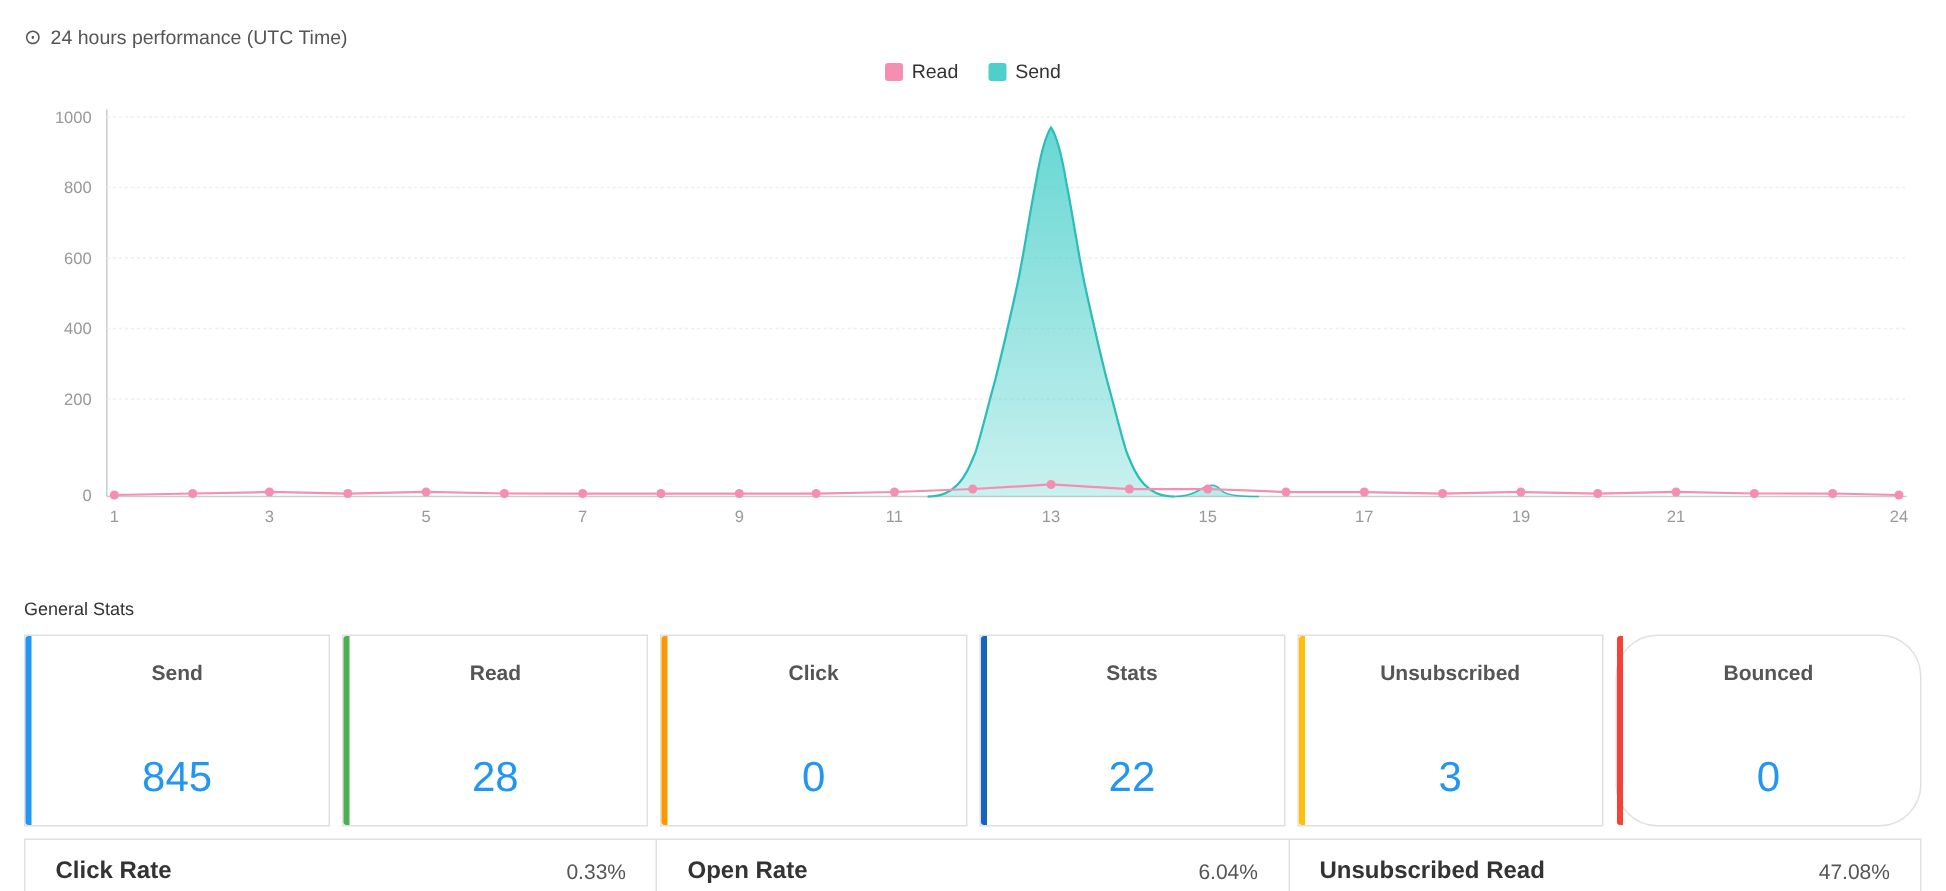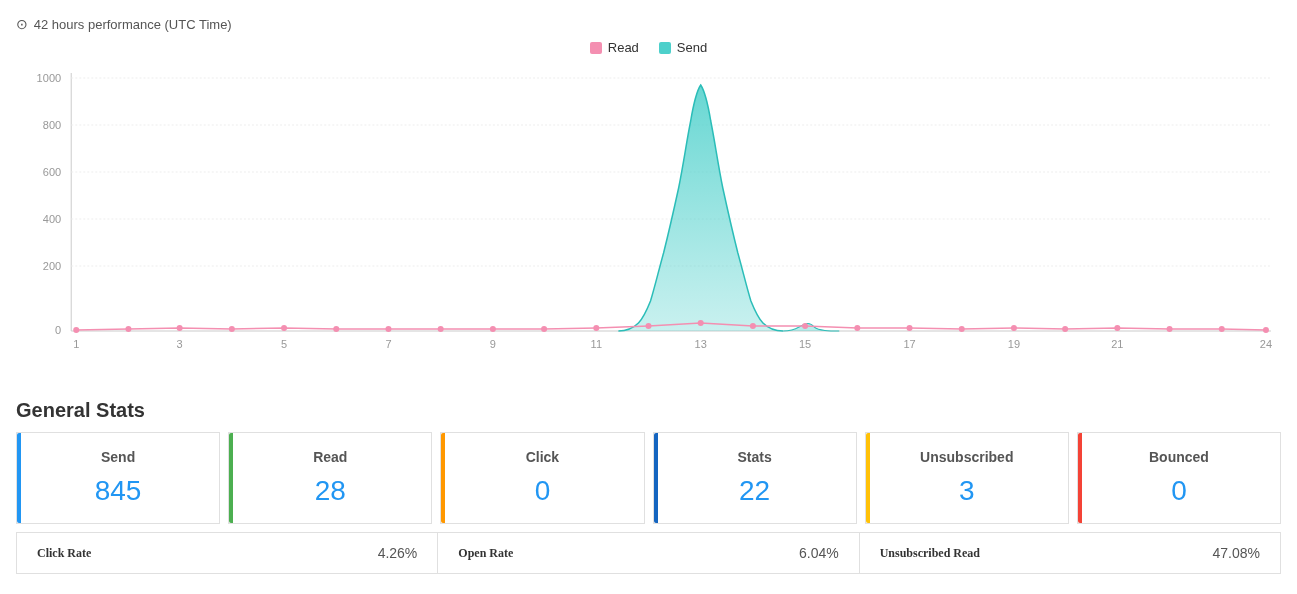--- a/index.html
+++ b/index.html
@@ -12,52 +12,52 @@
     .chart-area { position: relative; width: 100%; height: 320px; }
     
     .legend { display: flex; justify-content: center; gap: 20px; margin-bottom: 8px; font-size: 13px; }
     .legend-item { display: flex; align-items: center; gap: 6px; }
     .legend-dot { width: 12px; height: 12px; border-radius: 2px; }
     .legend-read { background: #f48fb1; }
     .legend-send { background: #4dd0cb; }
     
     svg.chart { width: 100%; height: 300px; }
     
-    .general-stats-title { font-weight: bold; font-size: 20px; margin: 16px 0 10px 0; }
+    .general-stats-title { font-weight: normal; font-size: 12px; margin: 16px 0 10px 0; }
     
     .stats-cards { display: flex; gap: 0; margin-bottom: 0; }
     .stat-card { flex: 1; border: 1px solid #e0e0e0; padding: 16px 20px; display: flex; flex-direction: column; align-items: center; gap: 10px; position: relative; margin-right: 8px; }
-    .stat-card:last-child { margin-right: 0; }
+    .stat-card:last-child { margin-right: 0; border-radius: 28px; }
     .stat-card-border { position: absolute; left: 0; top: 0; bottom: 0; width: 4px; border-radius: 2px 0 0 2px; }
     .border-blue { background: #2196F3; }
     .border-green { background: #4CAF50; }
     .border-orange { background: #FF9800; }
     .border-darkblue { background: #1565C0; }
     .border-gold { background: #FFC107; }
     .border-red { background: #f44336; }
     
     .stat-label { font-weight: bold; color: #555; font-size: 14px; }
-    .stat-value { color: #2196F3; font-size: 28px; font-weight: 400; }
+    .stat-value { color: #2196F3; font-size: 28px; font-weight: 400; margin-top: 36px; }
     
     .bottom-stats { display: flex; border: 1px solid #e0e0e0; margin-top: 8px; }
     .bottom-stat { flex: 1; padding: 12px 20px; display: flex; align-items: center; justify-content: space-between; border-right: 1px solid #e0e0e0; }
     .bottom-stat:last-child { border-right: none; }
-    .bottom-stat-label { font-weight: bold; color: #333; font-size: 12px; font-family: Liberation Serif, serif; }
+    .bottom-stat-label { font-weight: bold; color: #333; font-size: 16px; }
     .bottom-stat-value { color: #555; font-size: 14px; }
     
     .clock-icon { font-size: 14px; }
   </style>
 </head>
 <body>
 
 <div class="container">
 
   <div class="chart-header">
     <span class="clock-icon">⊙</span>
-    <span>42 hours performance (UTC Time)</span>
+    <span>24 hours performance (UTC Time)</span>
   </div>
 
   <div class="legend">
     <div class="legend-item">
       <div class="legend-dot legend-read"></div>
       <span>Read</span>
     </div>
     <div class="legend-item">
       <div class="legend-dot legend-send"></div>
       <span>Send</span>
@@ -206,21 +206,21 @@
     <div class="stat-card">
       <div class="stat-card-border border-red"></div>
       <span class="stat-label">Bounced</span>
       <span class="stat-value">0</span>
     </div>
   </div>
 
   <div class="bottom-stats">
     <div class="bottom-stat">
       <span class="bottom-stat-label">Click Rate</span>
-      <span class="bottom-stat-value">4.26%</span>
+      <span class="bottom-stat-value">0.33%</span>
     </div>
     <div class="bottom-stat">
       <span class="bottom-stat-label">Open Rate</span>
       <span class="bottom-stat-value">6.04%</span>
     </div>
     <div class="bottom-stat">
       <span class="bottom-stat-label">Unsubscribed Read</span>
       <span class="bottom-stat-value">47.08%</span>
     </div>
   </div>

